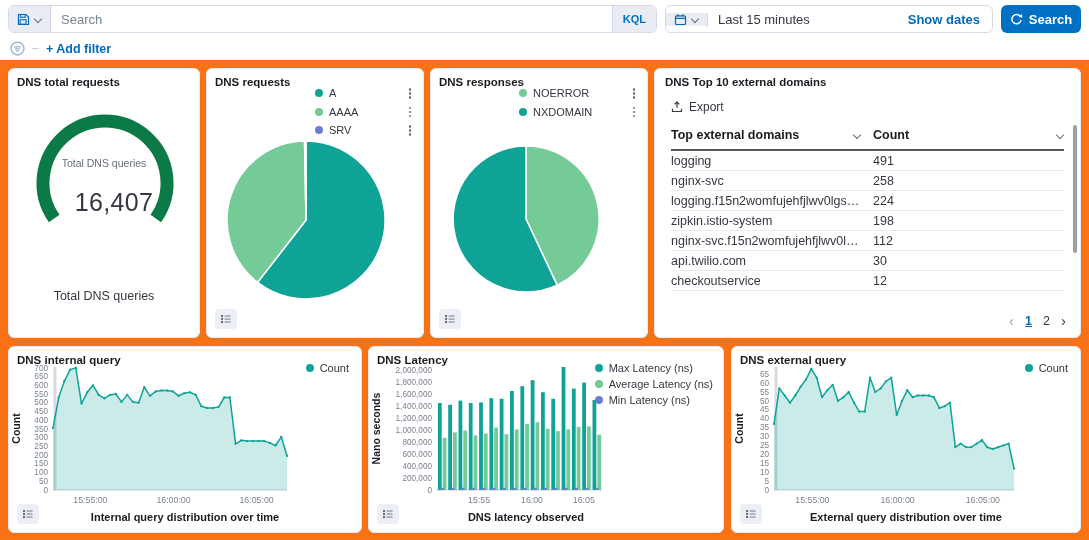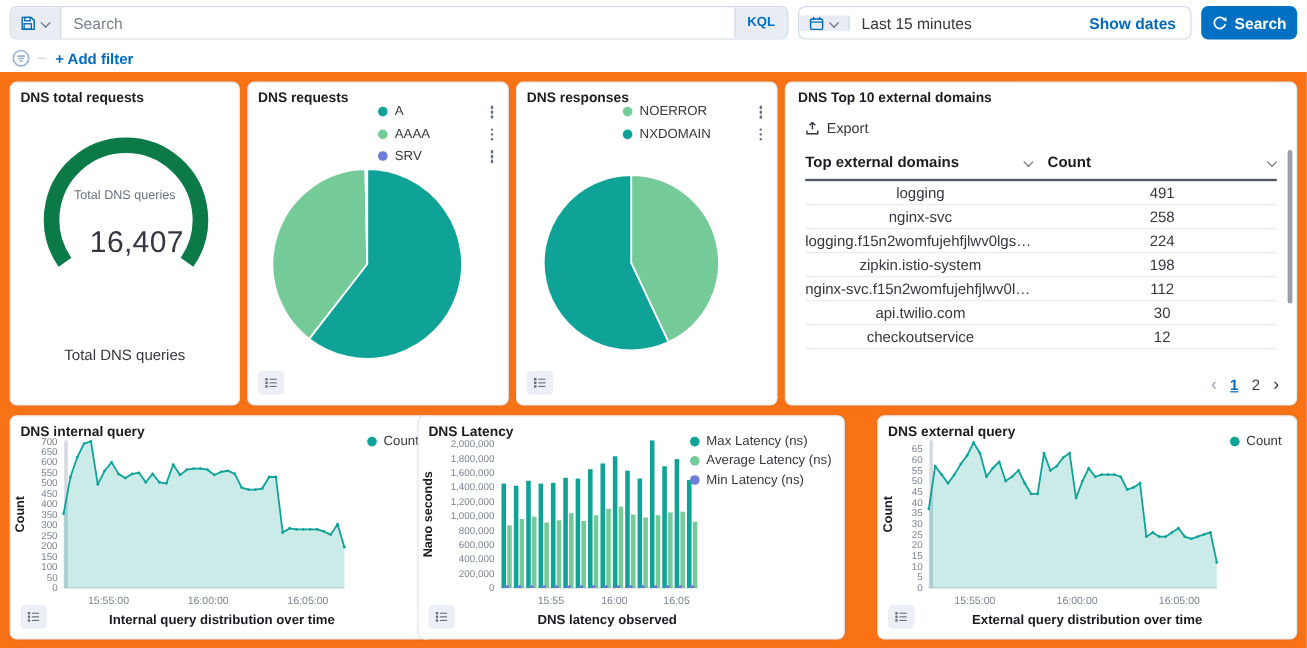--- a/index.html
+++ b/index.html
@@ -200,21 +200,21 @@
         <rect x="0" y="1.2" width="2.5" height="2.5" fill="#69707d"></rect>
           <rect x="4.3" y="1.9" width="7.2" height="1.1" fill="#69707d"></rect>
         <rect x="0" y="4.8" width="2.5" height="2.5" fill="#69707d"></rect>
           <rect x="4.3" y="5.5" width="7.2" height="1.1" fill="#69707d"></rect>
         <rect x="0" y="8.4" width="2.5" height="2.5" fill="#69707d"></rect>
           <rect x="4.3" y="9.1" width="7.2" height="1.1" fill="#69707d"></rect>
       </svg>
     </button>
   </div>
 
-  <div class="panel" style="left:654px;top:8px;width:427px;height:270px;text-align:center;">
+  <div class="panel" style="left:654px;top:8px;width:427px;height:270px;">
     <div class="panel-title" style="left:10px;">DNS Top 10 external domains</div>
     <div class="export-row">
       <svg width="12" height="12" viewBox="0 0 12 12">
         <path d="M6 1 L6 6.8" stroke="#343741" stroke-width="1.2" fill="none"></path>
         <path d="M3.6 3.4 L6 1 L8.4 3.4" stroke="#343741" stroke-width="1.2" fill="none" stroke-linejoin="round"></path>
         <path d="M1.5 7.8 v2.7 h9 v-2.7" stroke="#343741" stroke-width="1.2" fill="none"></path>
       </svg>
       <span>Export</span>
     </div>
     <div class="domains-table">
@@ -349,21 +349,21 @@
         <rect x="0" y="1.2" width="2.5" height="2.5" fill="#69707d"></rect>
           <rect x="4.3" y="1.9" width="7.2" height="1.1" fill="#69707d"></rect>
         <rect x="0" y="4.8" width="2.5" height="2.5" fill="#69707d"></rect>
           <rect x="4.3" y="5.5" width="7.2" height="1.1" fill="#69707d"></rect>
         <rect x="0" y="8.4" width="2.5" height="2.5" fill="#69707d"></rect>
           <rect x="4.3" y="9.1" width="7.2" height="1.1" fill="#69707d"></rect>
       </svg>
     </button>
   </div>
 
-  <div class="panel" style="left:348px;top:286px;width:356px;height:187px;">
+  <div class="panel" style="left:368px;top:286px;width:356px;height:187px;">
     <div class="panel-title">DNS Latency</div>
     <svg id="chart-latency" class="chart-svg" width="356" height="187">
         <text x="63" y="145.6" text-anchor="end" font-size="8.2" fill="#7b8291">0</text>
         <text x="63" y="133.6" text-anchor="end" font-size="8.2" fill="#7b8291">200,000</text>
         <text x="63" y="121.6" text-anchor="end" font-size="8.2" fill="#7b8291">400,000</text>
         <text x="63" y="109.6" text-anchor="end" font-size="8.2" fill="#7b8291">600,000</text>
         <text x="63" y="97.6" text-anchor="end" font-size="8.2" fill="#7b8291">800,000</text>
         <text x="63" y="85.6" text-anchor="end" font-size="8.2" fill="#7b8291">1,000,000</text>
         <text x="63" y="73.6" text-anchor="end" font-size="8.2" fill="#7b8291">1,200,000</text>
         <text x="63" y="61.6" text-anchor="end" font-size="8.2" fill="#7b8291">1,400,000</text>

